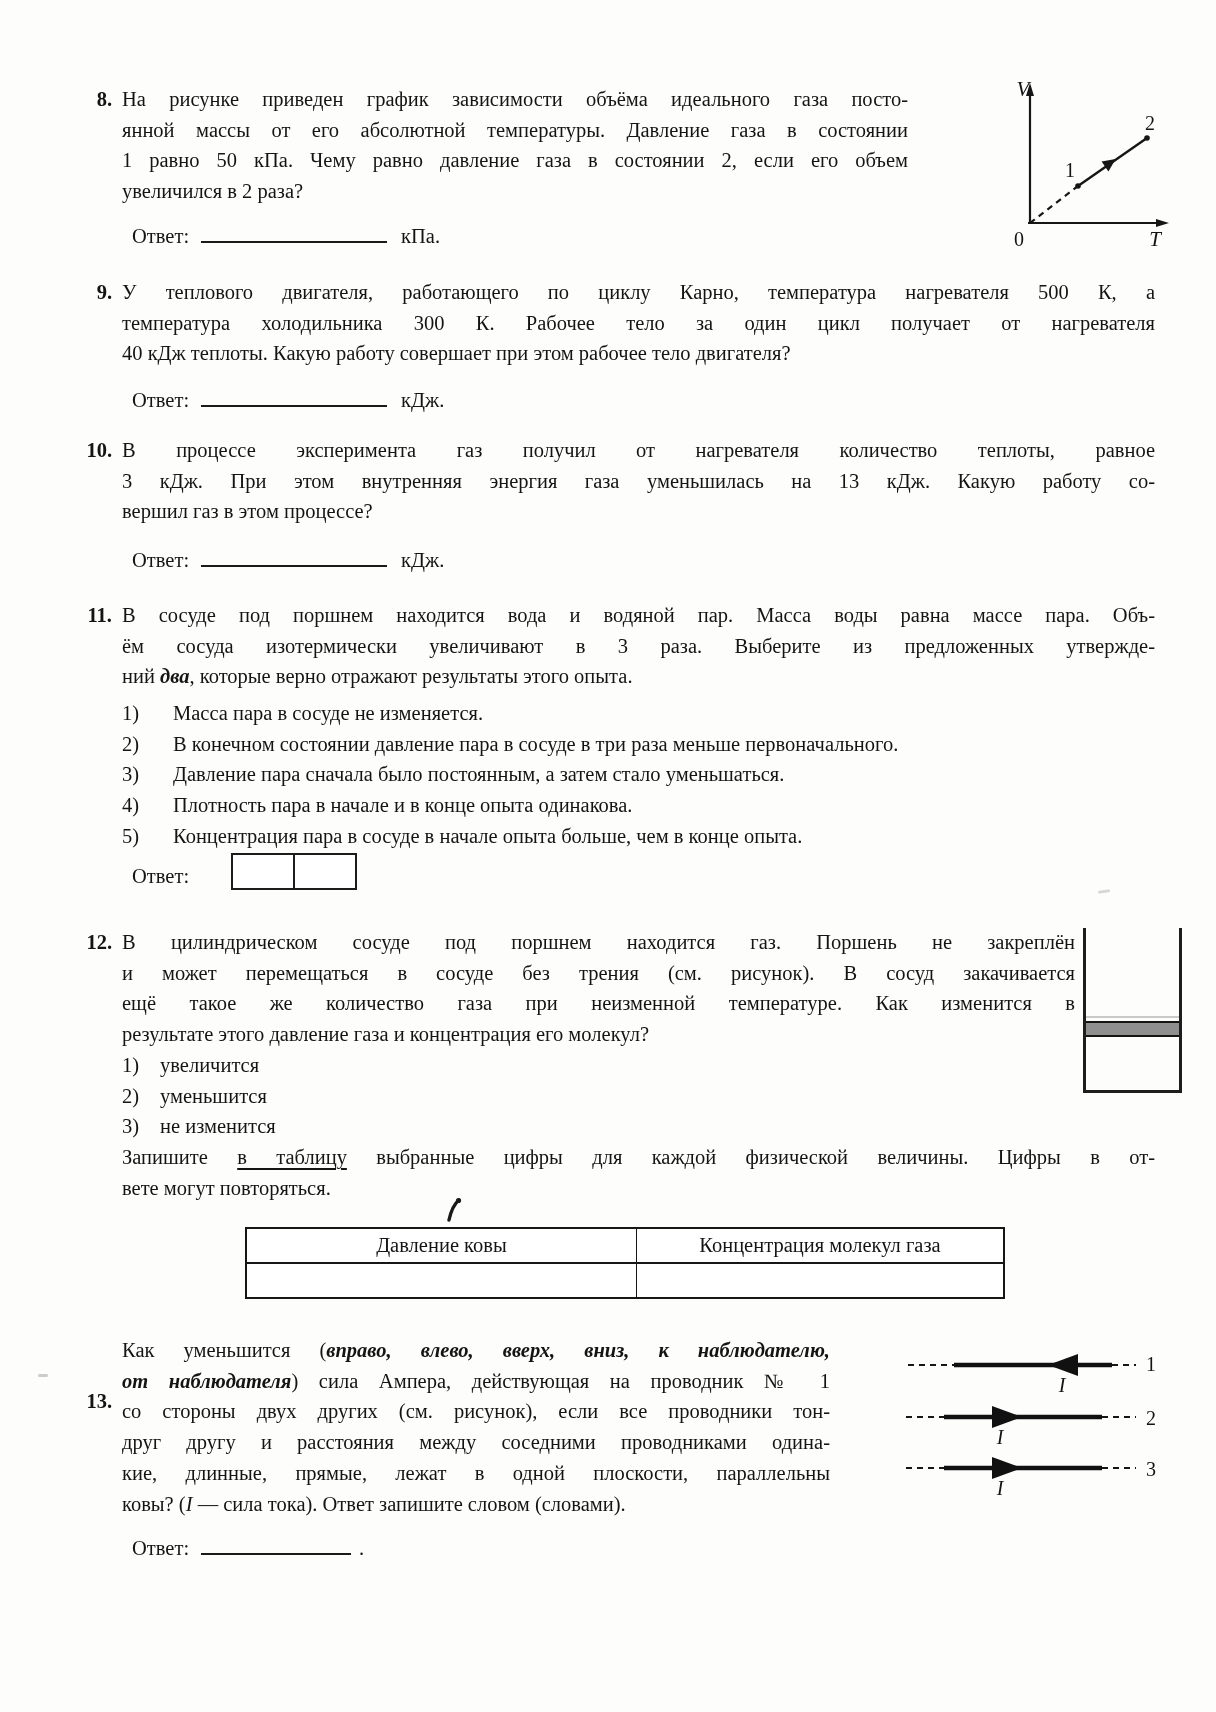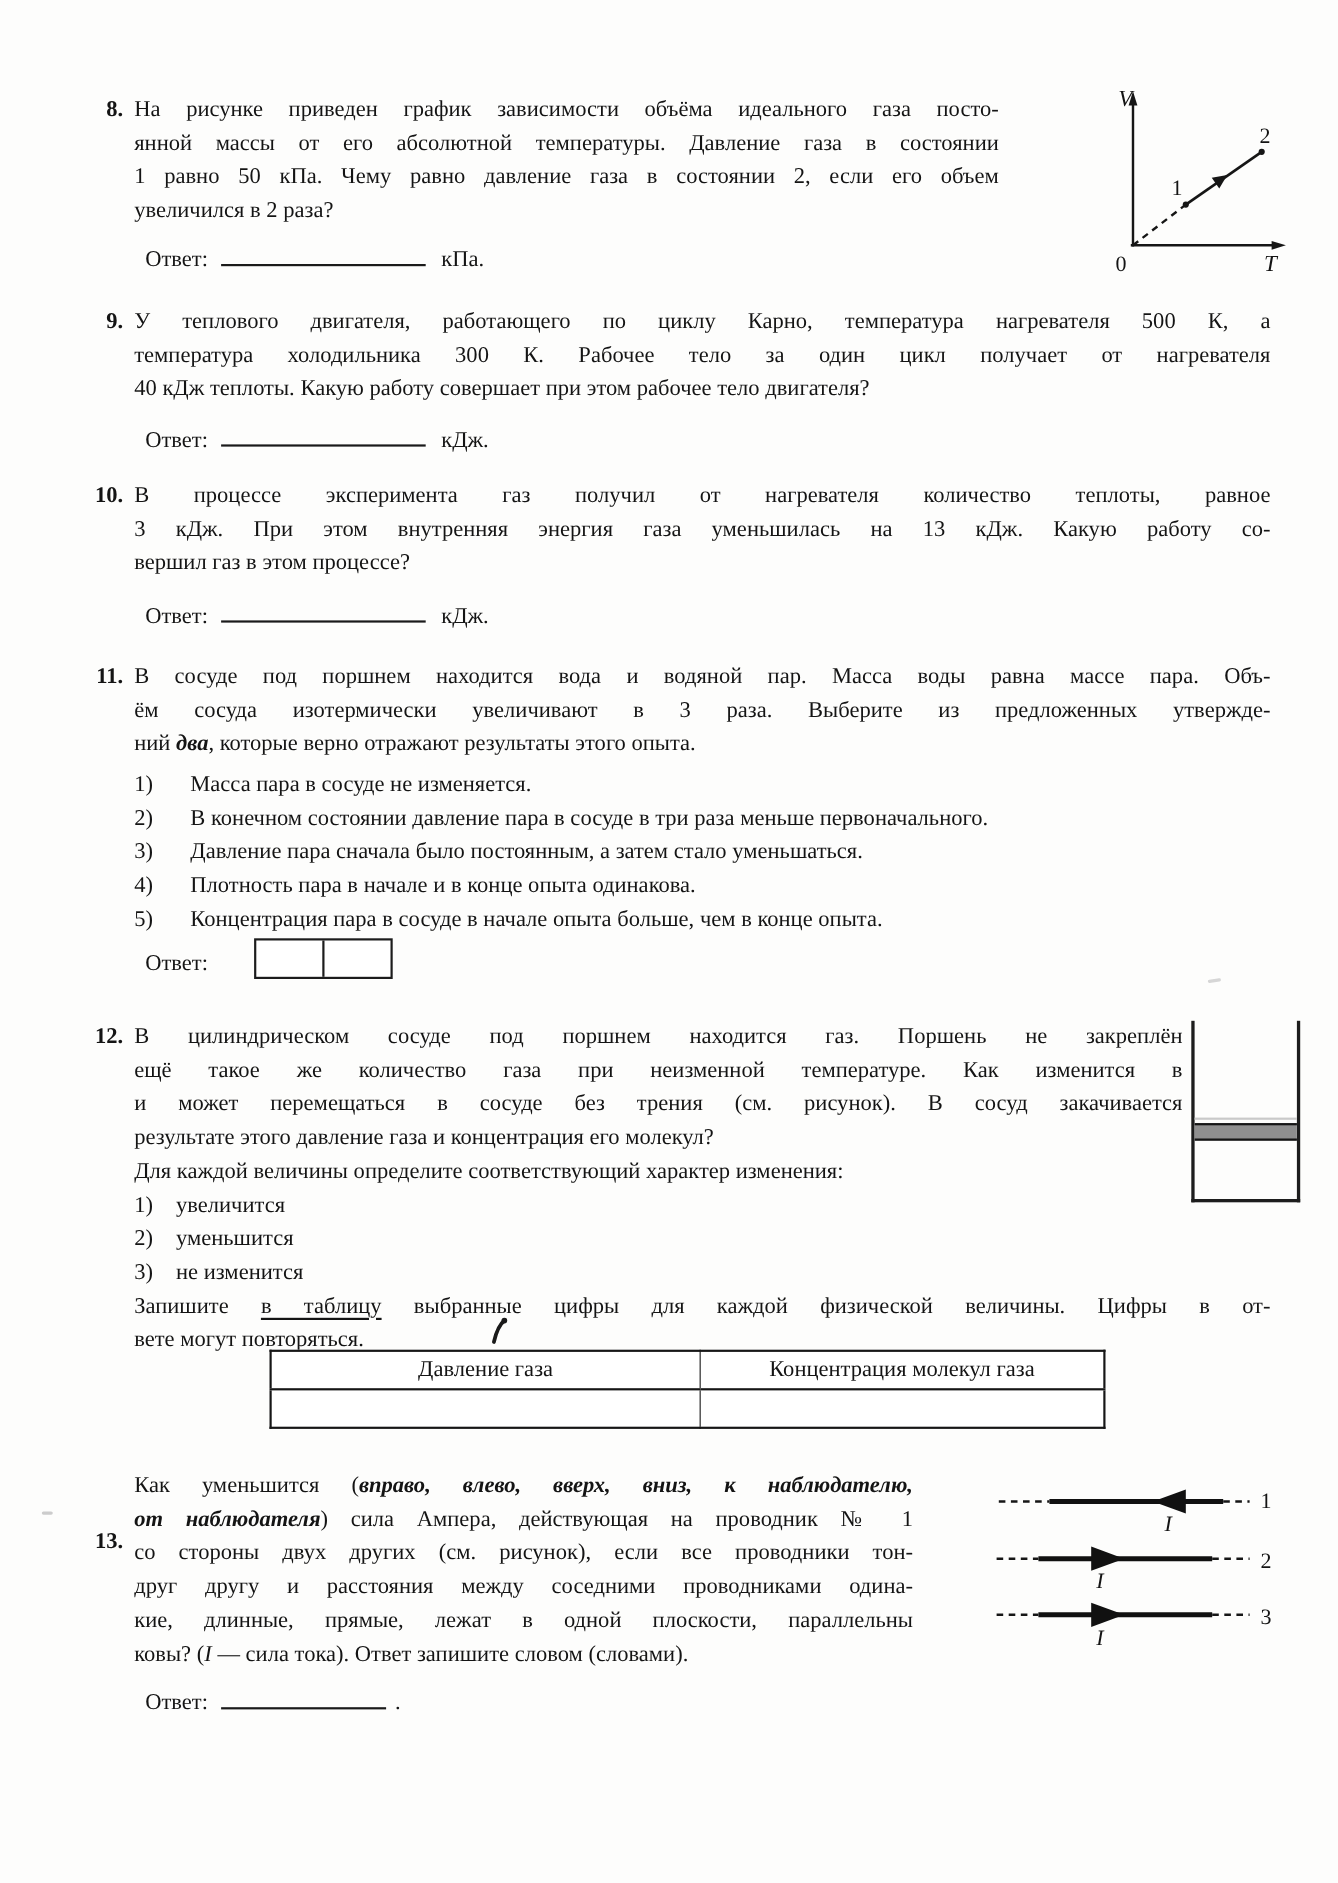--- a/index.html
+++ b/index.html
@@ -131,24 +131,23 @@
   <span class="answer-label">Ответ:</span>
 </div>
 <div class="ansbox">
   <div class="anscell"></div>
   <div class="anscell"></div>
 </div>
 
 <div class="pnum" style="top:927px;">12.</div>
 <div class="ptext" style="top:927px;width:1033px;">
   <div class="line j narrow">В цилиндрическом сосуде под поршнем находится газ. Поршень не закреплён</div>
+  <div class="line j narrow">и может перемещаться в сосуде без трения (см. рисунок). В сосуд закачивается</div>
   <div class="line j narrow">ещё такое же количество газа при неизменной температуре. Как изменится в</div>
-  <div class="line j narrow">и может перемещаться в сосуде без трения (см. рисунок). В сосуд закачивается</div>
   <div class="line narrow">результате этого давление газа и концентрация его молекул?</div>
-  <div class="line">Для каждой величины определите соответствующий характер изменения:</div>
   <div class="optrow">
       <span class="listnum">1)</span>
       <span class="listtext">увеличится</span>
     </div>
   <div class="optrow">
       <span class="listnum">2)</span>
       <span class="listtext">уменьшится</span>
     </div>
   <div class="optrow">
       <span class="listnum">3)</span>
@@ -163,21 +162,21 @@
   <div class="piston"></div>
 </div>
 
 <table class="q12table">
   <colgroup>
       <col style="width:51.5%">
       <col style="width:48.5%">
     </colgroup>
   <tbody>
       <tr>
-    <td class="hdr">Давление газа</td>
+    <td class="hdr">Давление ковы</td>
     <td class="hdr">Концентрация молекул газа</td>
   </tr>
   <tr>
     <td></td>
     <td></td>
   </tr>
 </tbody>
   </table>
 
 <svg class="abs" style="left:445px;top:1196px;" width="20" height="26" viewBox="0 0 20 26">

